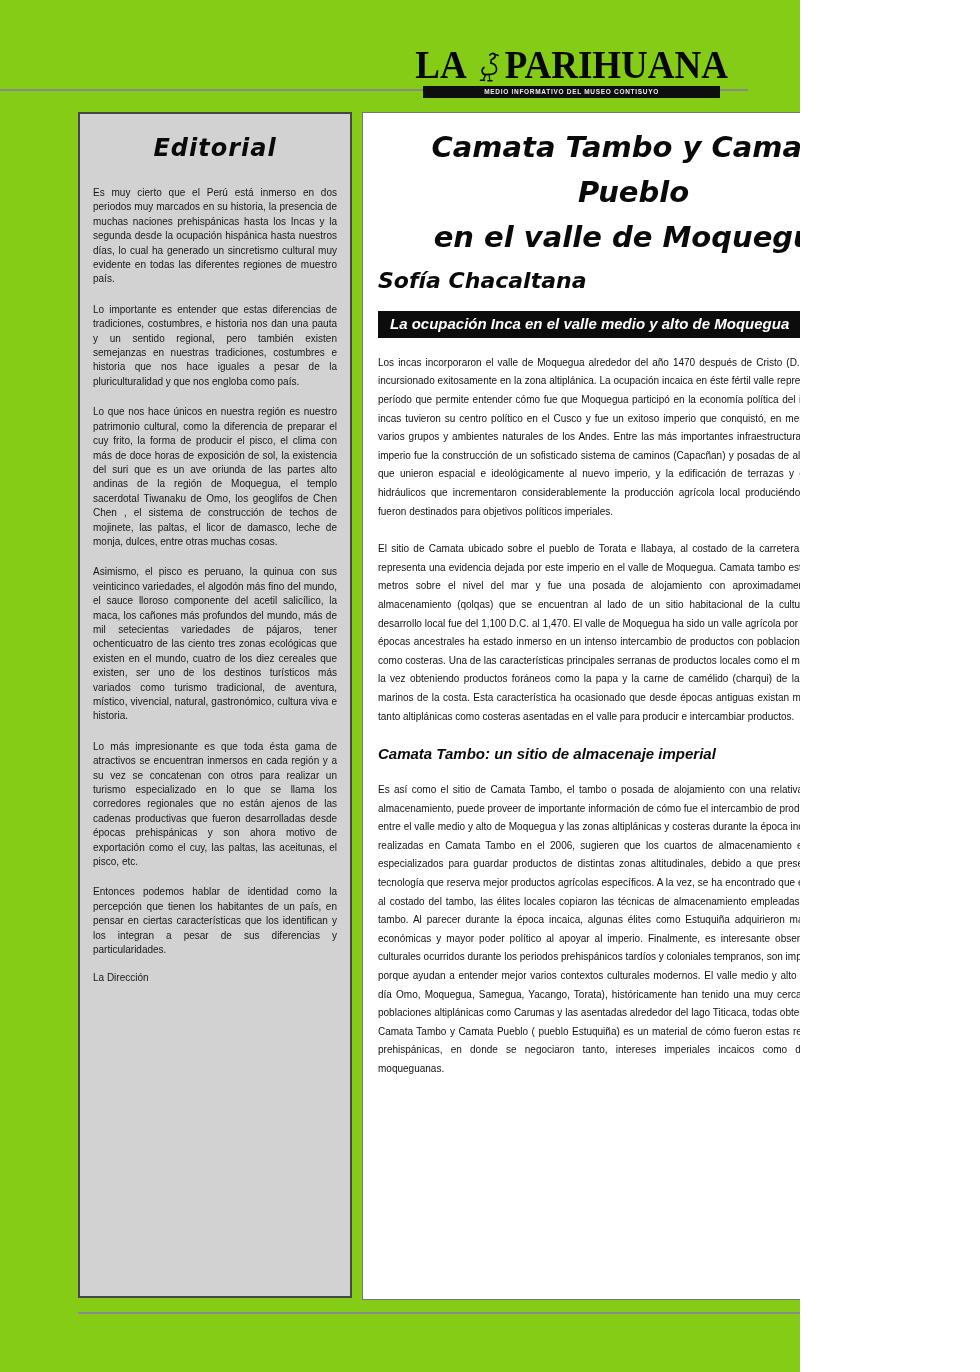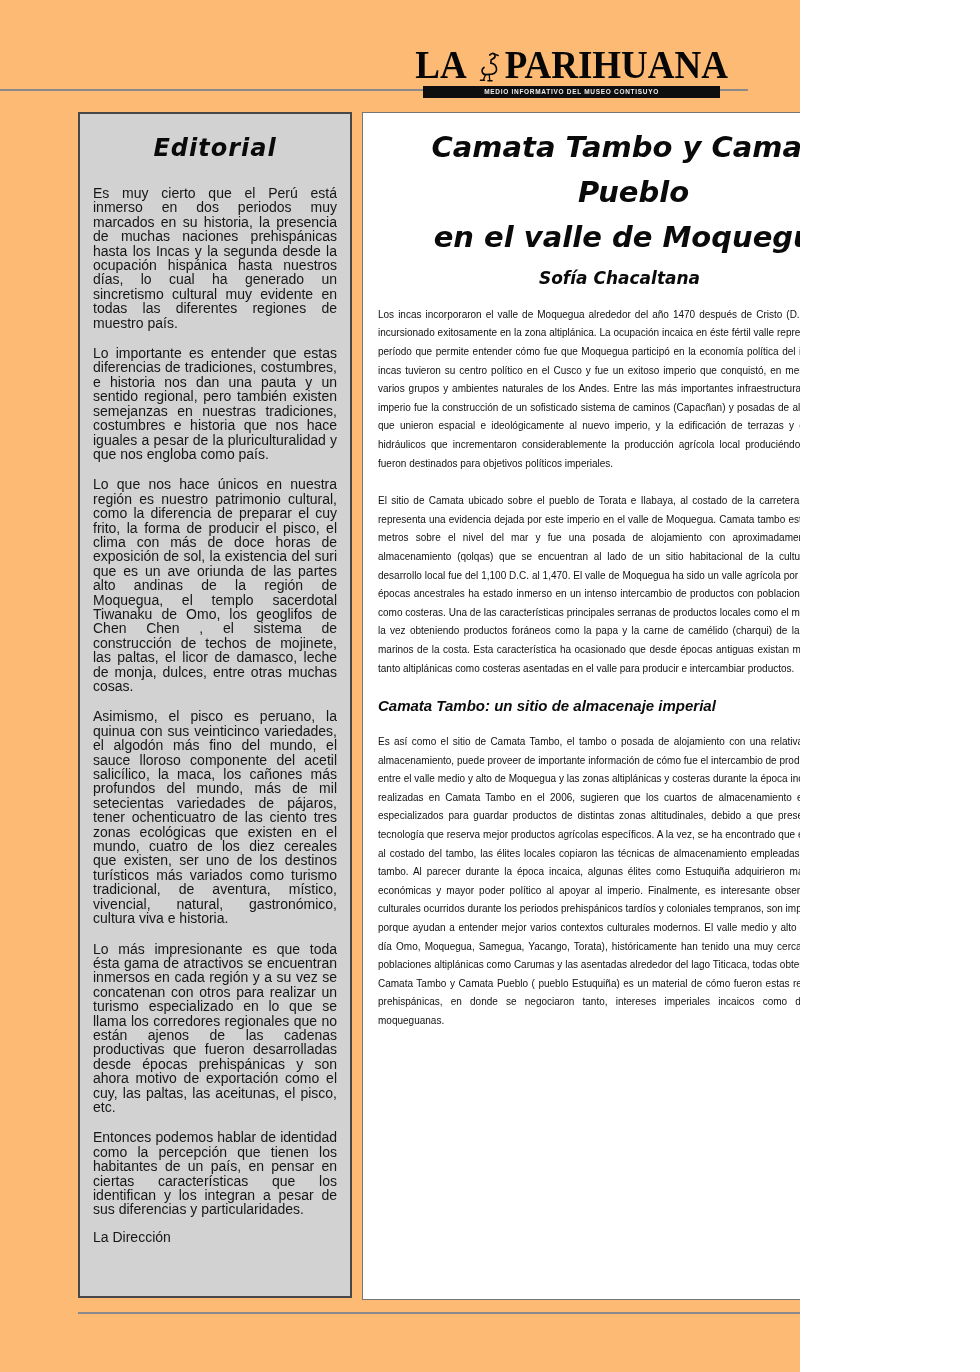--- a/index.html
+++ b/index.html
@@ -1,17 +1,17 @@
 <!DOCTYPE html>
 <html><head>
 <meta charset="utf-8">
 <style>
   html,body { margin:0; padding:0; background:#ffffff; }
   .page {
-    position:relative; width:800px; height:1372px; background:#fdba74;
+    position:relative; width:800px; height:1372px; background:#84cc16;
     font-family:"Liberation Sans", sans-serif; color:#111; overflow:hidden;
   }
 
   
   .masthead-rule { position:absolute; left:0; top:89px; width:748px; height:2px; background:#8a8a8a; }
   .logo { position:absolute; top:46px; right:72px; text-align:center; }
   .logo-main {
     font-family:"Liberation Serif", serif; font-size:37px; font-weight:bold;
     color:#070707; line-height:1; display:flex; align-items:center; justify-content:center; gap:3px;
     transform:scaleY(1.08);
@@ -26,38 +26,38 @@
   .editorial {
     position:absolute; left:78px; top:112px; width:274px; height:1186px;
     background:#d2d2d2; border:2px solid #474747; box-sizing:border-box;
     padding:4px 13px; overflow:hidden;
   }
   .editorial-title {
     font-family:"DejaVu Sans", sans-serif; font-style:italic; font-weight:600;
     font-size:24px; text-align:center; margin:16px 0 24px; color:#0a0a0a; letter-spacing:1px;
   }
   .editorial p {
-    font-size:14px; line-height:14.4px; text-align:justify;
+    font-size:10px; line-height:14.4px; text-align:justify;
     margin:16px 0 13px; color:#161616;
   }
   .signature { text-align:left; margin-top:6px !important; }
 
   
   .article {
     position:absolute; left:362px; top:112px; width:543px; height:1188px;
     background:#ffffff; border:1.5px solid #767676; box-sizing:border-box;
     padding:4px 15px; overflow:hidden;
   }
   .article-title {
     font-family:"DejaVu Sans", sans-serif; font-style:italic; font-weight:600;
     font-size:29px; text-align:center; line-height:1.55; margin:8px 0 0; color:#0a0a0a;
   }
   .author {
     font-family:"DejaVu Sans", sans-serif; font-style:italic; font-weight:bold;
-    font-size:17px; text-align:center; padding-right:28px; margin:8px 0 18px; color:#0a0a0a;
+    font-size:22px; text-align:left; padding-right:28px; margin:8px 0 18px; color:#0a0a0a;
   }
   .banner {
     background:#0c0c0c; color:#ffffff; font-weight:bold; font-style:italic;
     font-size:15px; padding:4px 12px 6px; display:inline-block; margin:0 0 16px;
   }
   .article .body {
     font-size:10px; line-height:18.6px; text-align:justify; margin:0 0 19px; color:#101010;
   }
   .subheading {
     font-size:15px; font-weight:bold; font-style:italic; margin:2px 0 19px; color:#0c0c0c;
@@ -102,20 +102,21 @@
     <p>Entonces podemos hablar de identidad como la percepción que tienen los habitantes de un país, en pensar en ciertas características que los identifican y los integran a pesar de sus diferencias y particularidades.</p>
     <p class="signature">La Dirección</p>
   </aside>
 
   <main class="article">
     <h1 class="article-title">
       <span>Camata Tambo y Camata Pueblo</span><br>
       <span>en el valle de Moquegua</span>
     </h1>
     <div class="author">Sofía Chacaltana</div>
+    <div class="banner">La ocupación Inca en el valle medio y alto de Moquegua</div>
     <p class="body">Los incas incorporaron el valle de Moquegua alrededor del año 1470 después de Cristo (D.C.), luego de haber incursionado exitosamente en la zona altiplánica. La ocupación incaica en éste fértil valle representa un importante período que permite entender cómo fue que Moquegua participó en la economía política del imperio incaico. Los incas tuvieron su centro político en el Cusco y fue un exitoso imperio que conquistó, en menos de 100 años, a varios grupos y ambientes naturales de los Andes. Entre las más importantes infraestructuras empleadas por el imperio fue la construcción de un sofisticado sistema de caminos (Capacñan) y posadas de alojamiento (tambos), que unieron espacial e ideológicamente al nuevo imperio, y la edificación de terrazas y complejos sistemas hidráulicos que incrementaron considerablemente la producción agrícola local produciéndose excedentes que fueron destinados para objetivos políticos imperiales.</p>
     <p class="body">El sitio de Camata ubicado sobre el pueblo de Torata e Ilabaya, al costado de la carretera Moquegua - Puno, representa una evidencia dejada por este imperio en el valle de Moquegua. Camata tambo está localizado a 2800 metros sobre el nivel del mar y fue una posada de alojamiento con aproximadamente 31 cuartos de almacenamiento (qolqas) que se encuentran al lado de un sitio habitacional de la cultura Estuquiña, cuyo desarrollo local fue del 1,100 D.C. al 1,470. El valle de Moquegua ha sido un valle agrícola por excelencia, y desde épocas ancestrales ha estado inmerso en un intenso intercambio de productos con poblaciones tanto altiplánicas como costeras. Una de las características principales serranas de productos locales como el maíz, ají y quinua; y a la vez obteniendo productos foráneos como la papa y la carne de camélido (charqui) de la sierra, y productos marinos de la costa. Esta característica ha ocasionado que desde épocas antiguas existan múltiples poblaciones tanto altiplánicas como costeras asentadas en el valle para producir e intercambiar productos.</p>
     <h3 class="subheading">Camata Tambo: un sitio de almacenaje imperial</h3>
     <p class="body">Es así como el sitio de Camata Tambo, el tambo o posada de alojamiento con una relativa alta capacidad de almacenamiento, puede proveer de importante información de cómo fue el intercambio de productos y de personas entre el valle medio y alto de Moquegua y las zonas altiplánicas y costeras durante la época incaica. Excavaciones realizadas en Camata Tambo en el 2006, sugieren que los cuartos de almacenamiento en este sitio fueron especializados para guardar productos de distintas zonas altitudinales, debido a que presentan una compleja tecnología que reserva mejor productos agrícolas específicos. A la vez, se ha encontrado que el pueblo Estuquiña, al costado del tambo, las élites locales copiaron las técnicas de almacenamiento empleadas por los Incas en el tambo. Al parecer durante la época incaica, algunas élites como Estuquiña adquirieron mayores capacidades económicas y mayor poder político al apoyar al imperio. Finalmente, es interesante observar cómo procesos culturales ocurridos durante los periodos prehispánicos tardíos y coloniales tempranos, son importantes conocerlos porque ayudan a entender mejor varios contextos culturales modernos. El valle medio y alto de Moquegua ( hoy día Omo, Moquegua, Samegua, Yacango, Torata), históricamente han tenido una muy cercana relación con las poblaciones altiplánicas como Carumas y las asentadas alrededor del lago Titicaca, todas obteniendo un beneficio. Camata Tambo y Camata Pueblo ( pueblo Estuquiña) es un material de cómo fueron estas relaciones en épocas prehispánicas, en donde se negociaron tanto, intereses imperiales incaicos como de las poblaciones moqueguanas.</p>
   </main>
 
   <div class="footer-rule"></div>
   <div class="page-number">
     <span class="num">02</span>
     <span class="footer-bird">

